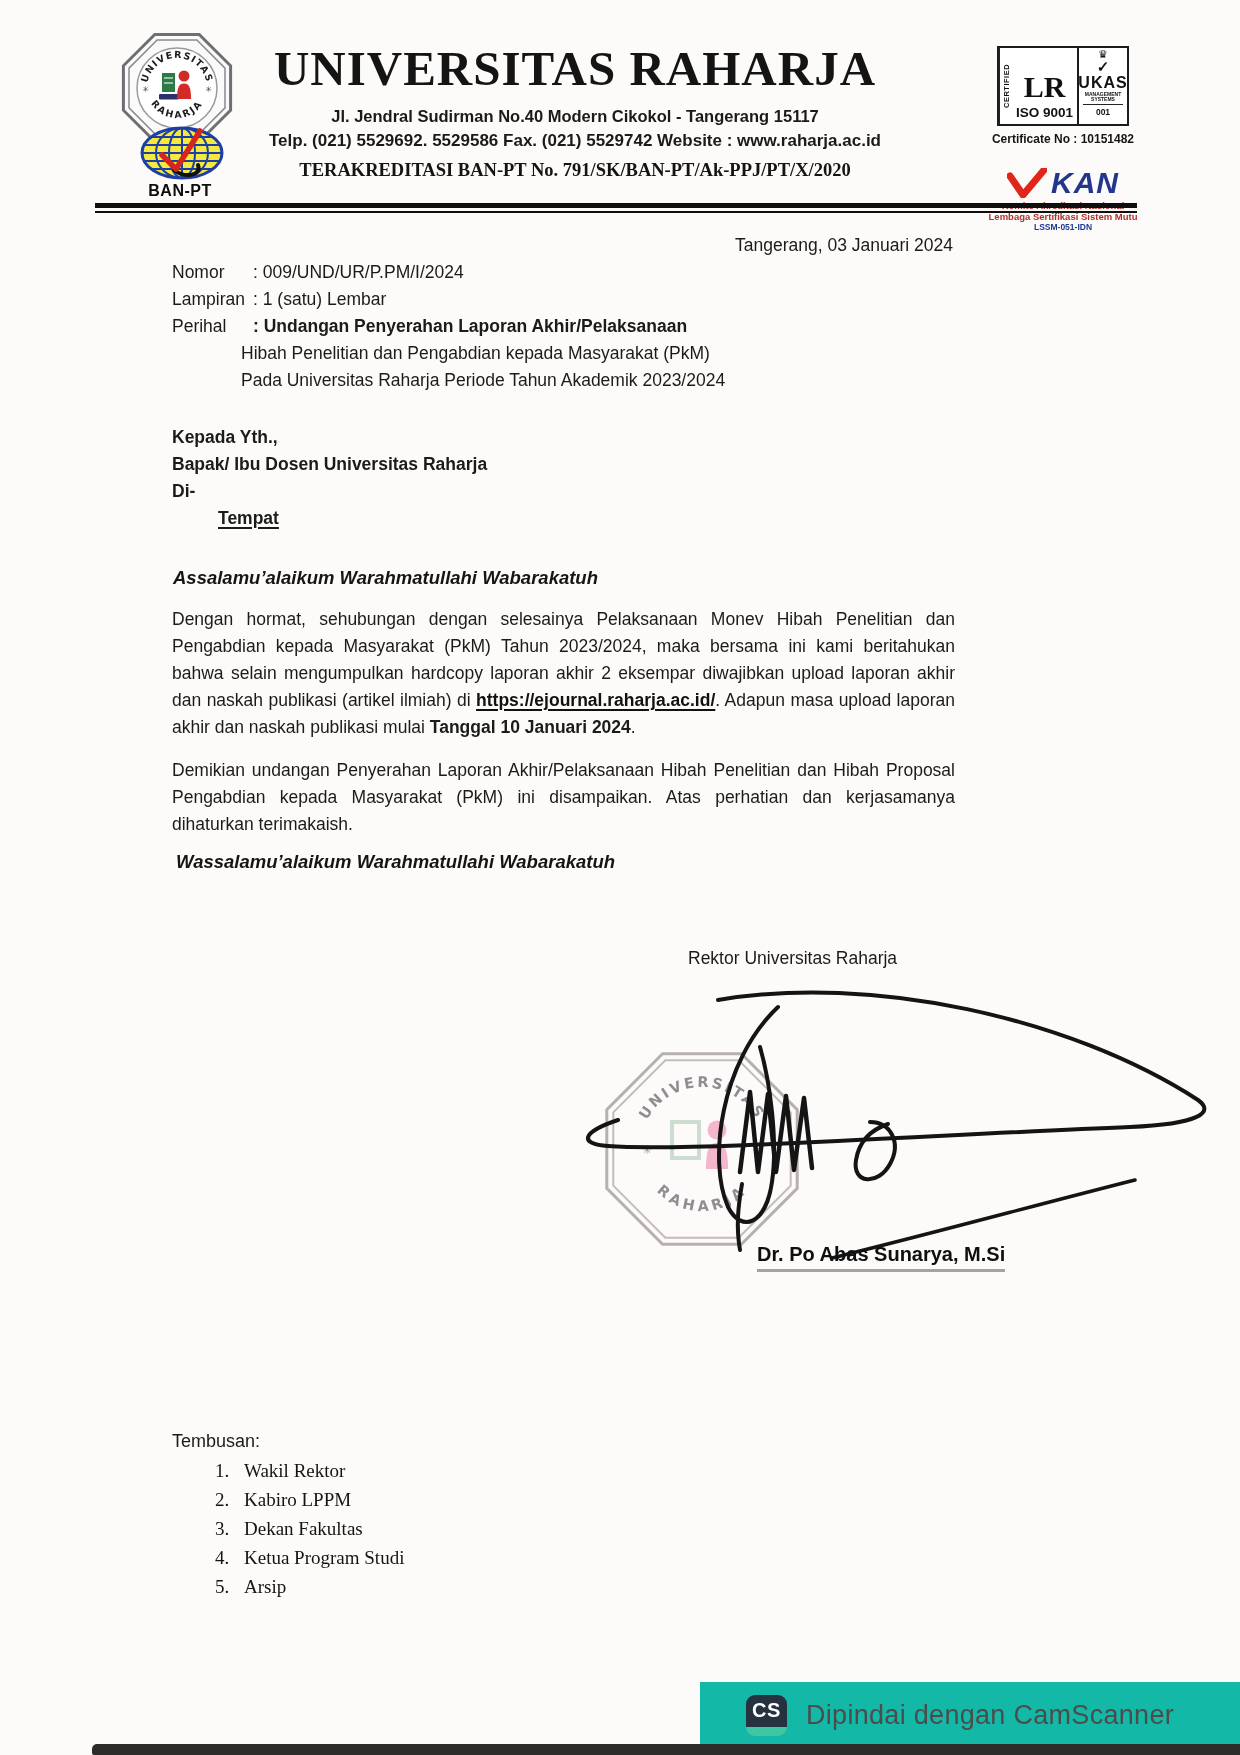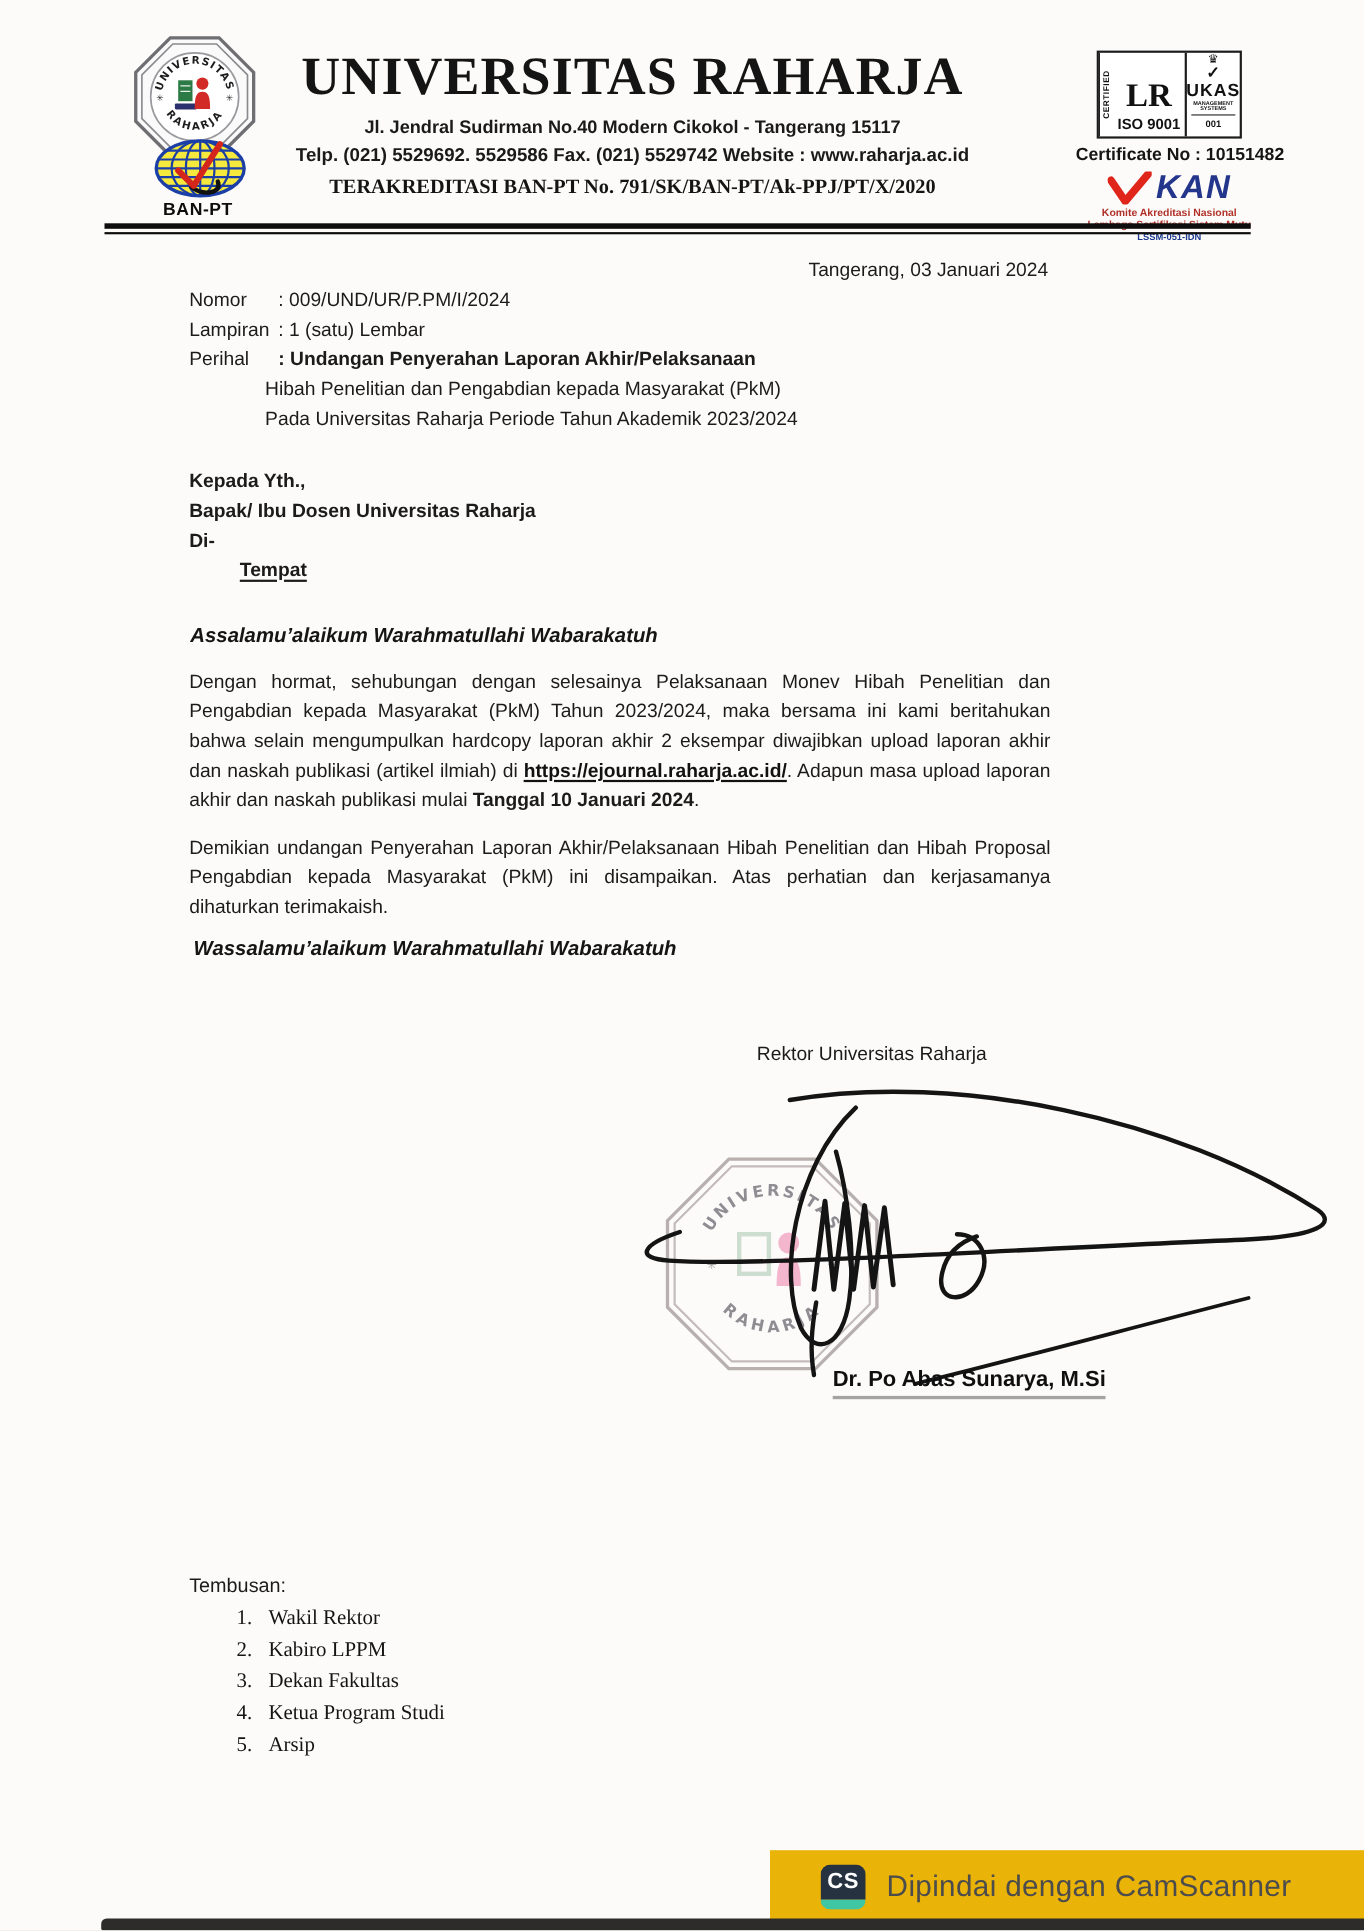--- a/index.html
+++ b/index.html
@@ -30,22 +30,22 @@
     writing-mode:vertical-rl;transform:rotate(180deg);font-size:7.5px;font-weight:700;
     letter-spacing:.5px;display:flex;align-items:center;justify-content:center;color:#111;}
   .iso-lr{font-family:"Liberation Serif",serif;font-weight:700;font-size:30px;line-height:30px;color:#111;}
   .iso-9001{font-weight:700;font-size:13.5px;margin:3px 0 4px;color:#111;white-space:nowrap;}
   .iso-right{width:48px;border-left:2px solid #1c1c1c;display:flex;flex-direction:column;align-items:center;padding:1px 0;}
   .iso-crown{font-size:11px;line-height:11px;color:#111;}
   .iso-check{font-size:15px;line-height:14px;font-weight:700;color:#111;}
   .iso-ukas{font-weight:700;font-size:16px;letter-spacing:1px;color:#111;}
   .iso-ms{font-size:5px;font-weight:700;color:#111;width:40px;line-height:5px;}
   .iso-001{font-size:8.5px;font-weight:700;border-top:1px solid #222;width:40px;margin-top:2px;padding-top:2px;color:#111;}
-  .cert-no{margin-top:6px;font-weight:700;font-size:16px;color:#151515;white-space:nowrap;}
-  .kan-row{margin-top:4px;display:flex;align-items:center;justify-content:center;gap:4px;}
+  .cert-no{margin-top:6px;font-weight:700;font-size:12px;color:#151515;white-space:nowrap;}
+  .kan-row{margin-top:20px;display:flex;align-items:center;justify-content:center;gap:4px;}
   .kan-word{font-style:italic;font-weight:800;font-size:30px;letter-spacing:1px;color:#24368c;}
   .kan-l1,.kan-l2{font-size:9.5px;font-weight:700;color:#b03029;line-height:11px;}
   .kan-l3{font-size:8.5px;font-weight:700;color:#1d3a8f;line-height:11px;}
   
   .abs{position:absolute;}
   .body-fs{font-size:17.5px;line-height:27px;color:#1b1b1b;}
   .date-line{left:735px;top:232px;}
   .meta{left:172px;top:259px;width:800px;}
   .meta-row{display:flex;height:27px;}
   .m-label{width:81px;flex:none;}
@@ -67,21 +67,21 @@
   .sig-svg{left:570px;top:972px;}
   .sig-name{left:757px;top:1243px;font-weight:700;font-size:20px;color:#0f0f0f;
     border-bottom:3px solid #a3a3a3;padding-bottom:3px;white-space:nowrap;}
   
   .cc{left:172px;top:1431px;}
   .cc-label{font-size:18px;color:#1b1b1b;}
   .cc ol{margin:8px 0 0 0;padding-left:62px;font-family:"Liberation Serif",serif;
     font-size:19px;color:#141414;}
   .cc li{margin-bottom:7px;padding-left:10px;}
   
-  .cs-bar{left:700px;top:1682px;width:540px;height:66px;background:#eab308;
+  .cs-bar{left:700px;top:1682px;width:540px;height:66px;background:#14b8a6;
     display:flex;align-items:center;gap:19px;padding-left:46px;box-sizing:border-box;}
   .cs-icon{width:41px;height:41px;border-radius:9px;overflow:hidden;flex:none;display:flex;flex-direction:column;}
   .cs-icon-top{flex:1;background:#263240;color:#fff;font-weight:800;font-size:20px;
     display:flex;align-items:center;justify-content:center;letter-spacing:.5px;}
   .cs-icon-strip{height:9px;background:#3fc7a3;}
   .cs-text{font-size:27px;color:#4c4c4c;letter-spacing:.3px;white-space:nowrap;}
   .bottom-strip{left:92px;top:1744px;width:1148px;height:11px;background:#2e2c2b;border-radius:5px 0 0 2px;}
 </style>
 </head>
 <body>

